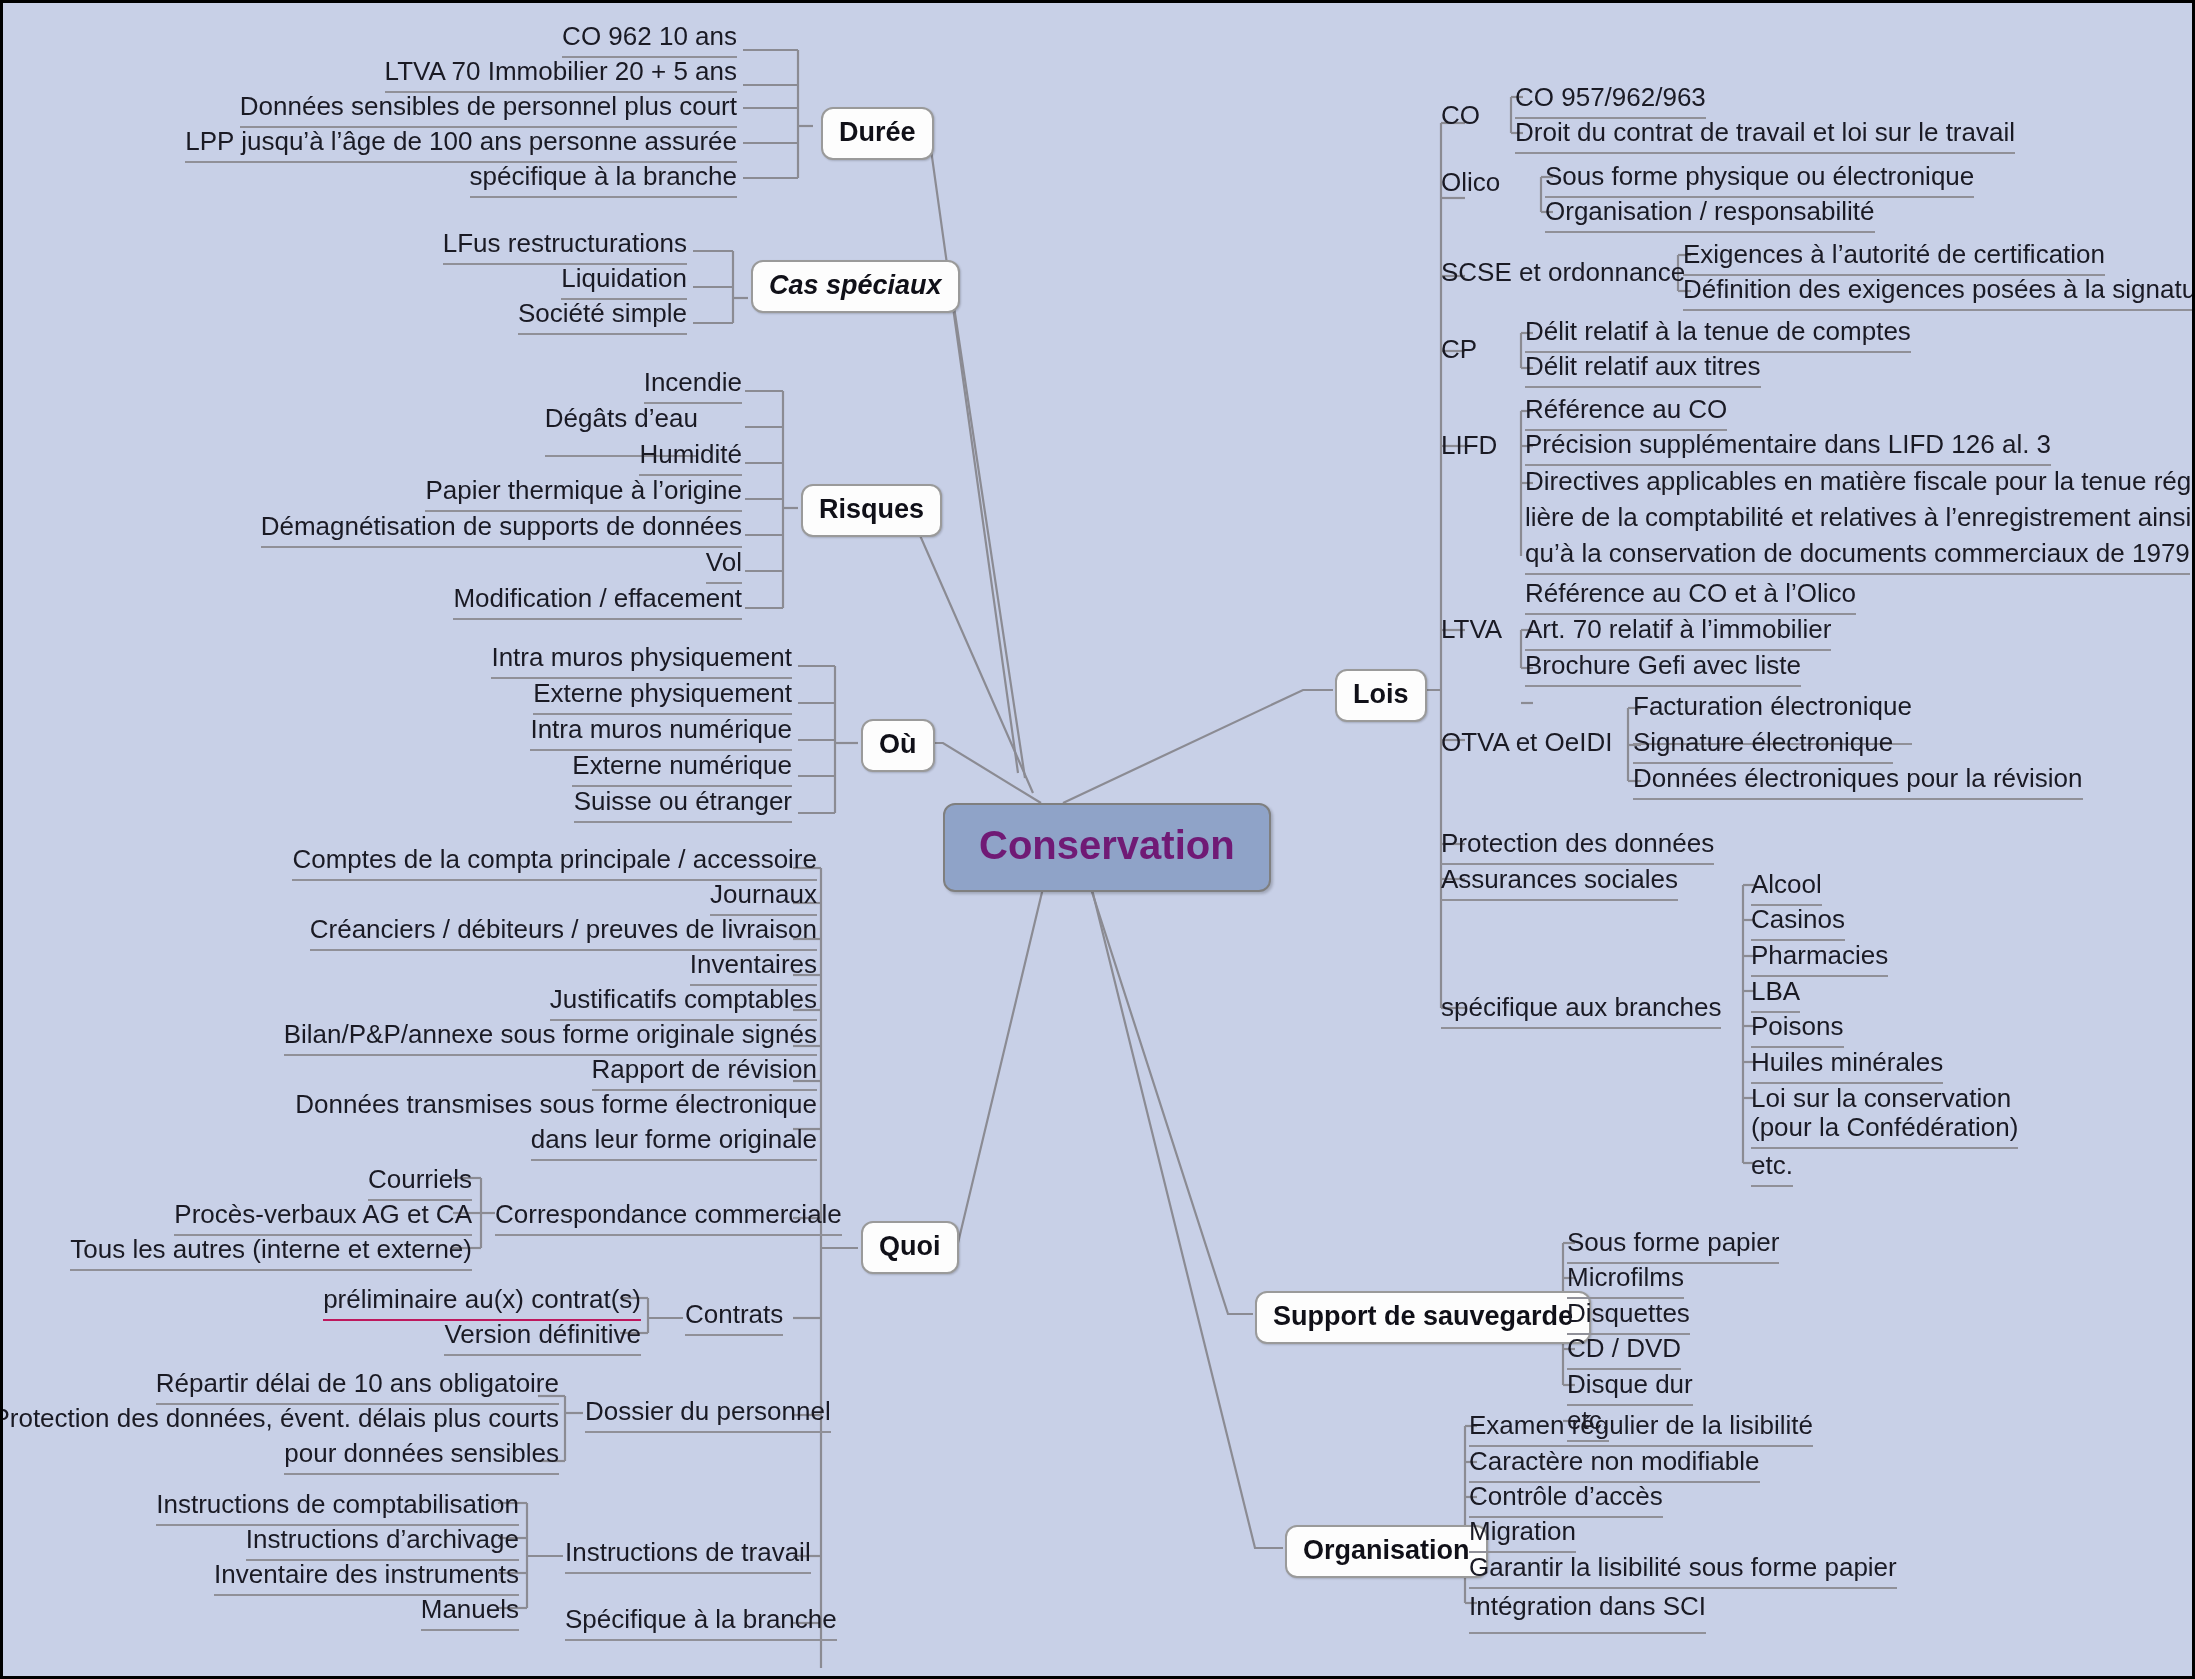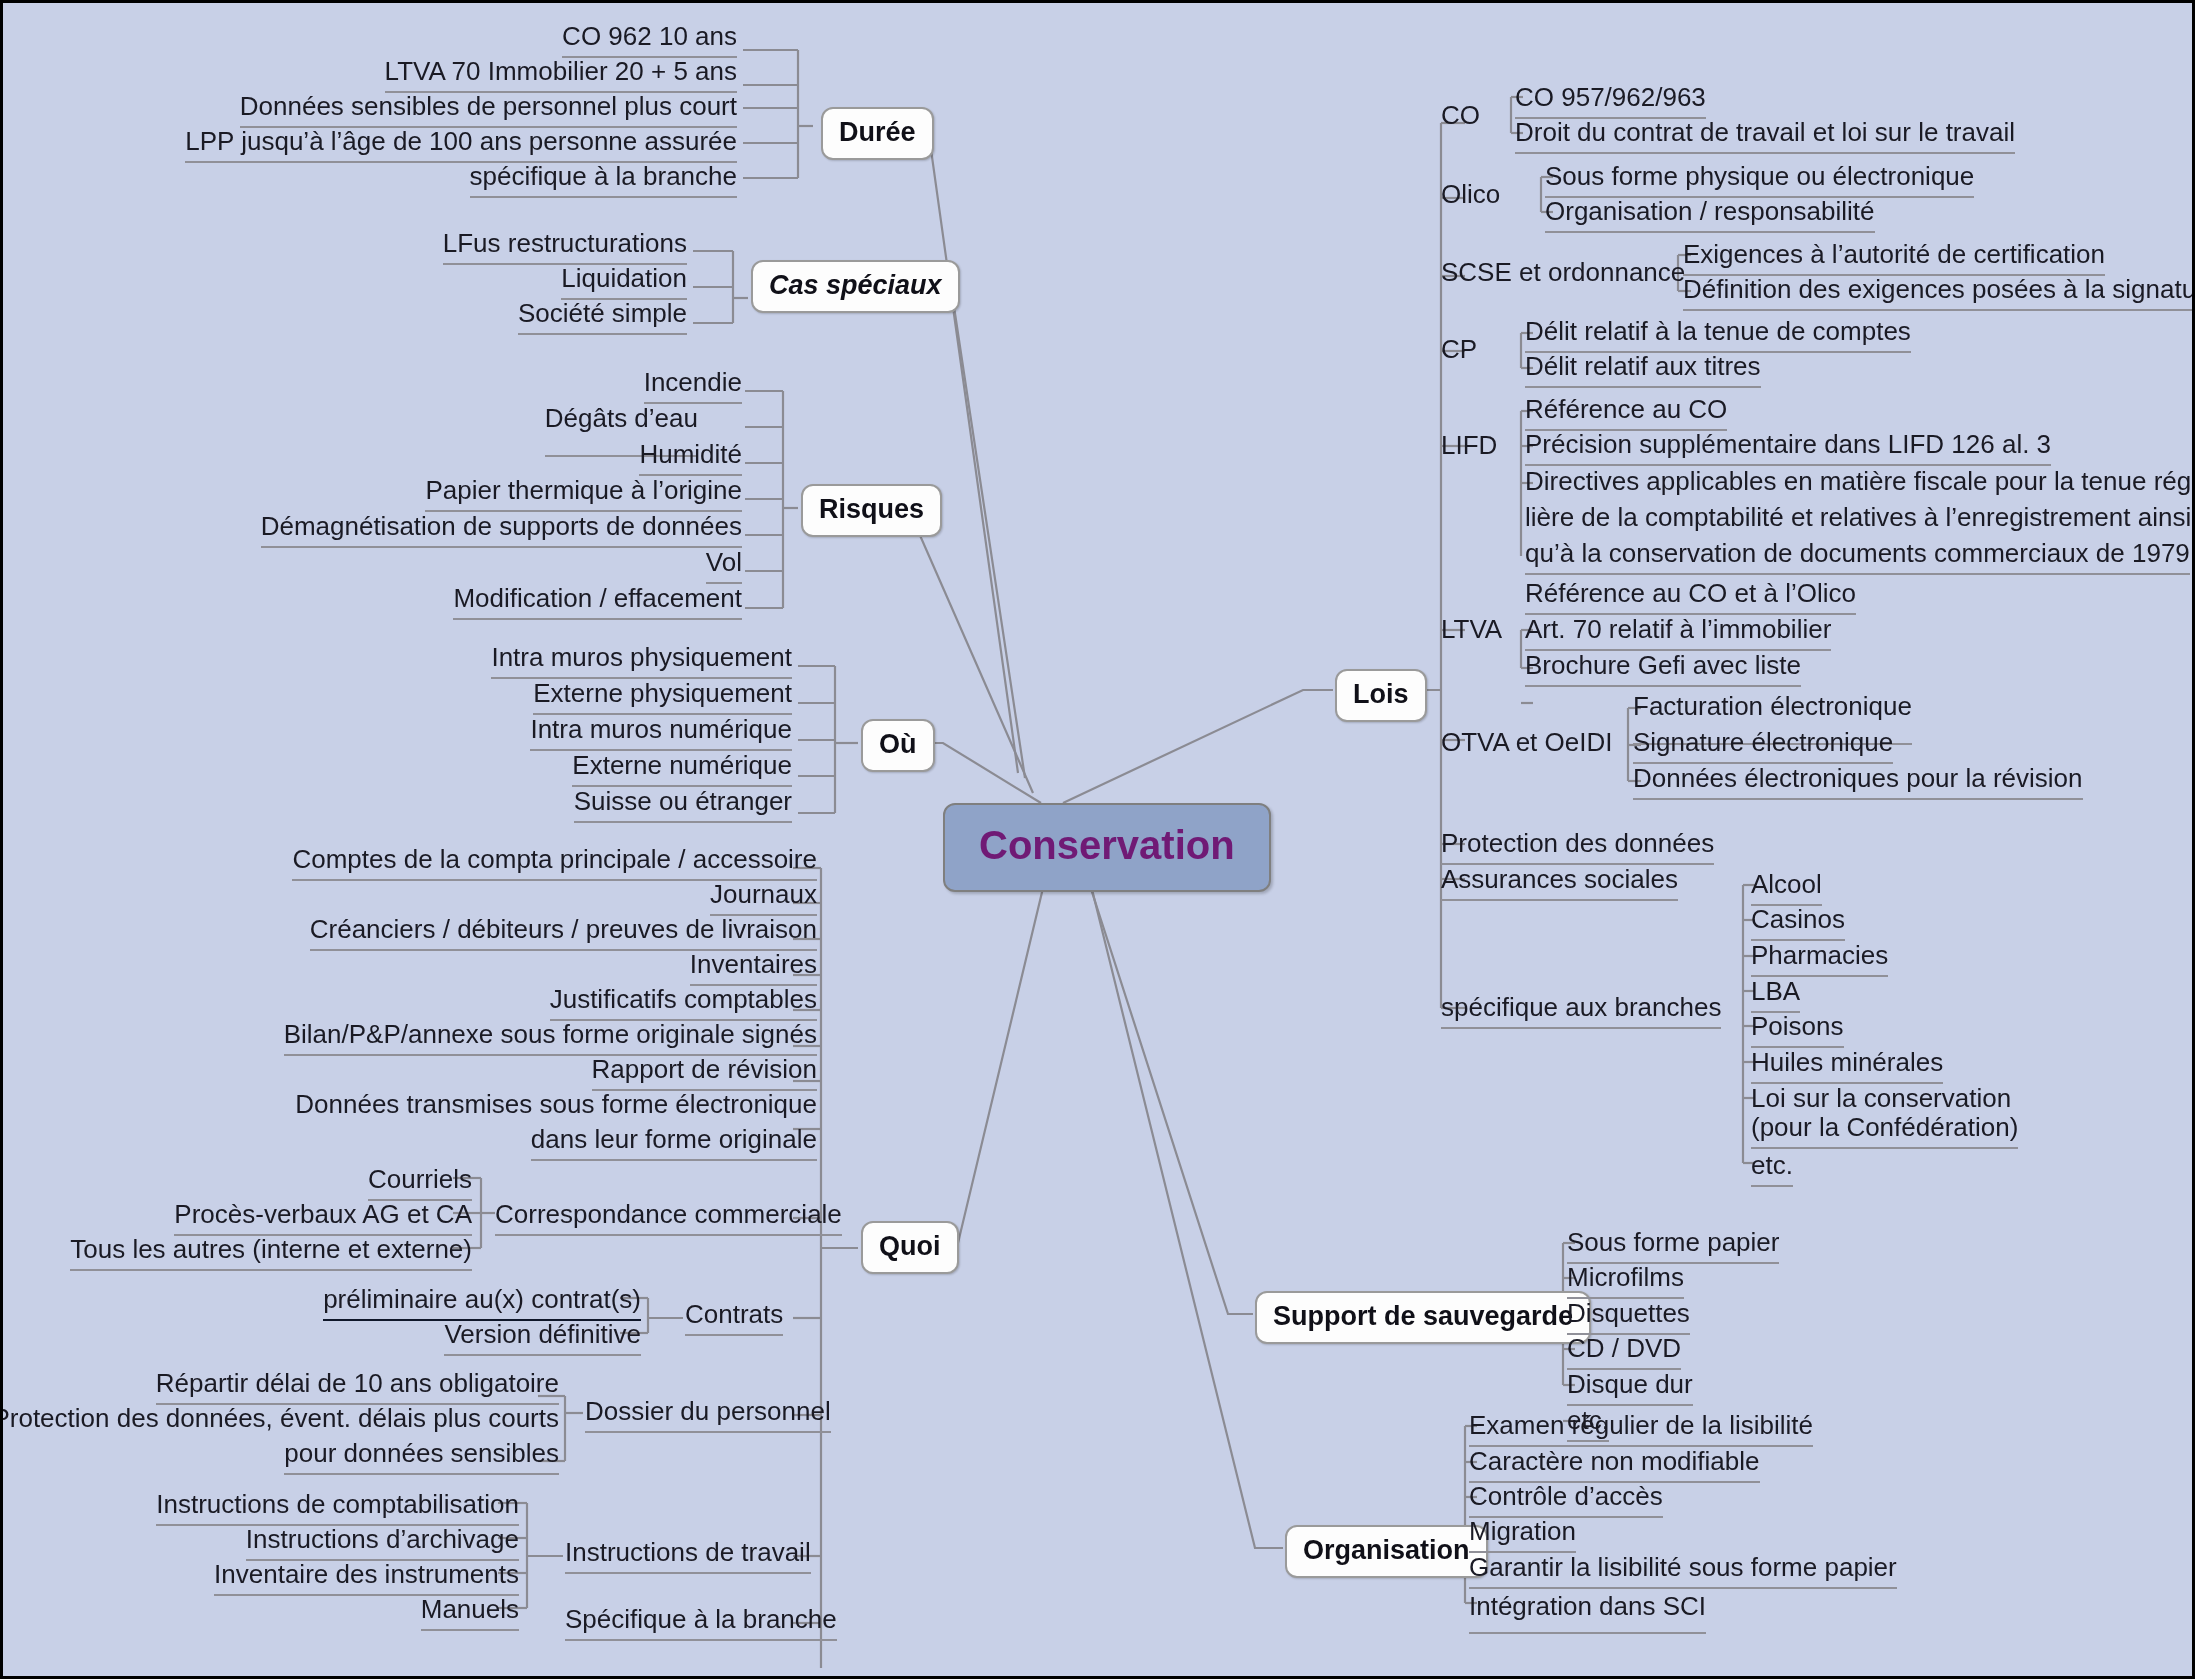--- a/index.html
+++ b/index.html
@@ -265,21 +265,21 @@
   <div class="leaf r" style="right:1375px; top:1049px; border-bottom:2px solid #909098; padding-bottom:3px;">Rapport de révision</div>
   <div class="leaf r" style="right:1375px; top:1084px;">Données transmises sous forme électronique</div>
   <div class="leaf r" style="right:1375px; top:1119px; border-bottom:2px solid #909098; padding-bottom:3px;">dans leur forme originale</div>
 
   <div class="leaf l" style="left:492px; top:1194px; border-bottom:2px solid #909098; padding-bottom:3px;">Correspondance commerciale</div>
   <div class="leaf r" style="right:1720px; top:1159px; border-bottom:2px solid #909098; padding-bottom:3px;">Courriels</div>
   <div class="leaf r" style="right:1720px; top:1194px; border-bottom:2px solid #909098; padding-bottom:3px;">Procès-verbaux AG et CA</div>
   <div class="leaf r" style="right:1720px; top:1229px; border-bottom:2px solid #909098; padding-bottom:3px;">Tous les autres (interne et externe)</div>
 
   <div class="leaf l" style="left:682px; top:1294px; border-bottom:2px solid #909098; padding-bottom:3px;">Contrats</div>
-  <div class="leaf r" style="right:1551px; top:1279px; border-bottom:2px solid #0f172a; padding-bottom:3px;">préliminaire au(x) contrat(s)</div>
+  <div class="leaf r" style="right:1551px; top:1279px; border-bottom:2px solid #be185d; padding-bottom:3px;">préliminaire au(x) contrat(s)</div>
   <div class="leaf r" style="right:1551px; top:1314px; border-bottom:2px solid #909098; padding-bottom:3px;">Version définitive</div>
 
   <div class="leaf l" style="left:582px; top:1391px; border-bottom:2px solid #909098; padding-bottom:3px;">Dossier du personnel</div>
   <div class="leaf r" style="right:1633px; top:1363px; border-bottom:2px solid #909098; padding-bottom:3px;">Répartir délai de 10 ans obligatoire</div>
   <div class="leaf r" style="right:1633px; top:1398px;">Protection des données, évent. délais plus courts</div>
   <div class="leaf r" style="right:1633px; top:1433px; border-bottom:2px solid #909098; padding-bottom:3px;">pour données sensibles</div>
 
   <div class="leaf l" style="left:562px; top:1532px; border-bottom:2px solid #909098; padding-bottom:3px;">Instructions de travail</div>
   <div class="leaf r" style="right:1673px; top:1484px; border-bottom:2px solid #909098; padding-bottom:3px;">Instructions de comptabilisation</div>
   <div class="leaf r" style="right:1673px; top:1519px; border-bottom:2px solid #909098; padding-bottom:3px;">Instructions d’archivage</div>
@@ -287,21 +287,21 @@
   <div class="leaf r" style="right:1673px; top:1589px; border-bottom:2px solid #909098; padding-bottom:3px;">Manuels</div>
 
   <div class="leaf l" style="left:562px; top:1599px; border-bottom:2px solid #909098; padding-bottom:3px;">Spécifique à la branche</div>
 
   <div class="node" style="left:1332px; top:666px;">Lois</div>
 
   <div class="leaf l" style="left:1438px; top:95px;">CO</div>
   <div class="leaf l" style="left:1512px; top:77px; border-bottom:2px solid #909098; padding-bottom:3px;">CO 957/962/963</div>
   <div class="leaf l" style="left:1512px; top:112px; border-bottom:2px solid #909098; padding-bottom:3px;">Droit du contrat de travail et loi sur le travail</div>
 
-  <div class="leaf l" style="left:1438px; top:174px;text-align:center;">Olico</div>
+  <div class="leaf l" style="left:1438px; top:162px;text-align:center;">Olico</div>
   <div class="leaf l" style="left:1542px; top:156px; border-bottom:2px solid #909098; padding-bottom:3px;">Sous forme physique ou électronique</div>
   <div class="leaf l" style="left:1542px; top:191px; border-bottom:2px solid #909098; padding-bottom:3px;">Organisation / responsabilité</div>
 
   <div class="leaf l" style="left:1438px; top:252px;">SCSE et ordonnance</div>
   <div class="leaf l" style="left:1680px; top:234px; border-bottom:2px solid #909098; padding-bottom:3px;">Exigences à l’autorité de certification</div>
   <div class="leaf l" style="left:1680px; top:269px; border-bottom:2px solid #909098; padding-bottom:3px;">Définition des exigences posées à la signature</div>
 
   <div class="leaf l" style="left:1438px; top:329px;">CP</div>
   <div class="leaf l" style="left:1522px; top:311px; border-bottom:2px solid #909098; padding-bottom:3px;">Délit relatif à la tenue de comptes</div>
   <div class="leaf l" style="left:1522px; top:346px; border-bottom:2px solid #909098; padding-bottom:3px;">Délit relatif aux titres</div>

